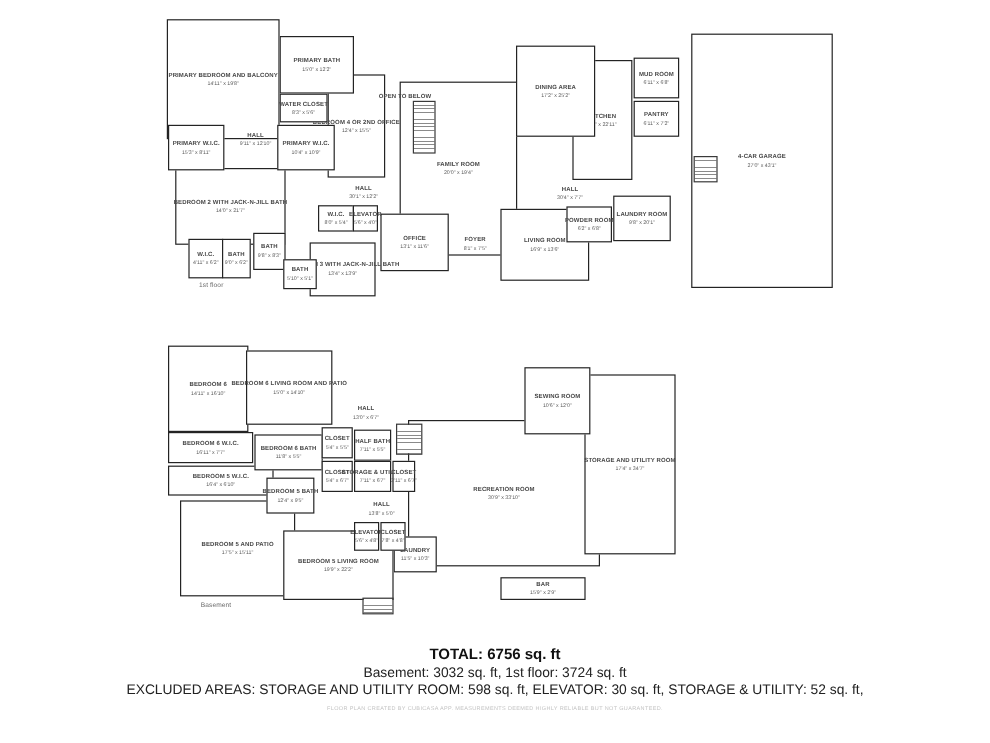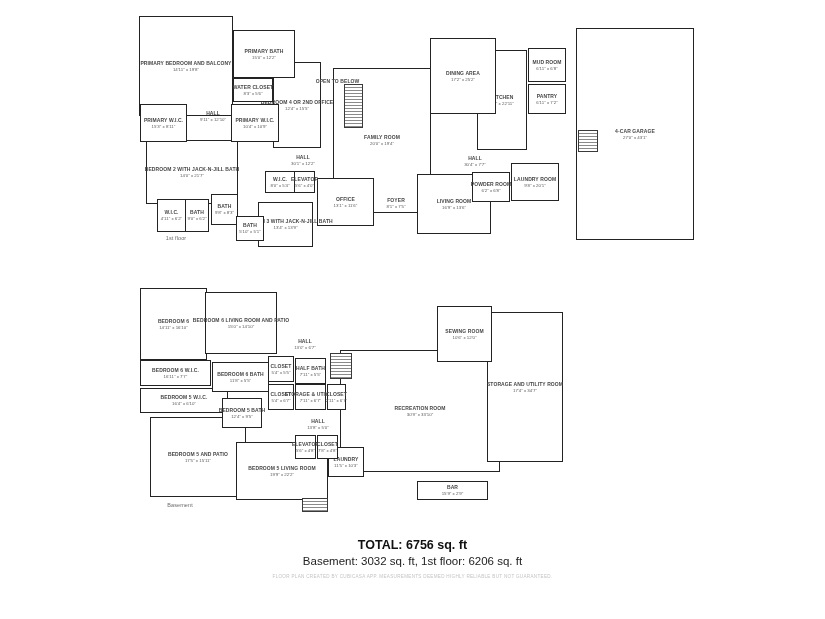--- a/index.html
+++ b/index.html
@@ -236,15 +236,16 @@
     </div>
     <div class="room open caption" style="left: 160px; top: 501px; width: 40px; height: 10px;">
       <div class="rname">Basement</div>
     </div>
     <div class="stairs" style="left: 330px; top: 353px; width: 22px; height: 26px;"></div>
     <div class="stairs" style="left: 302px; top: 498px; width: 26px; height: 14px;"></div>
   </div>
 
 <div class="summary">
   <div class="total">TOTAL: 6756 sq. ft</div>
-  <div class="sline">Basement: 3032 sq. ft, 1st floor: 6206 sq. ft</div>
+  <div class="sline">Basement: 3032 sq. ft, 1st floor: 3724 sq. ft</div>
+  <div class="sline">EXCLUDED AREAS: STORAGE AND UTILITY ROOM: 598 sq. ft, ELEVATOR: 30 sq. ft, STORAGE &amp; UTILITY: 52 sq. ft,</div>
   <div class="disclaimer">FLOOR PLAN CREATED BY CUBICASA APP. MEASUREMENTS DEEMED HIGHLY RELIABLE BUT NOT GUARANTEED.</div>
 </div>
 
 </body></html>

